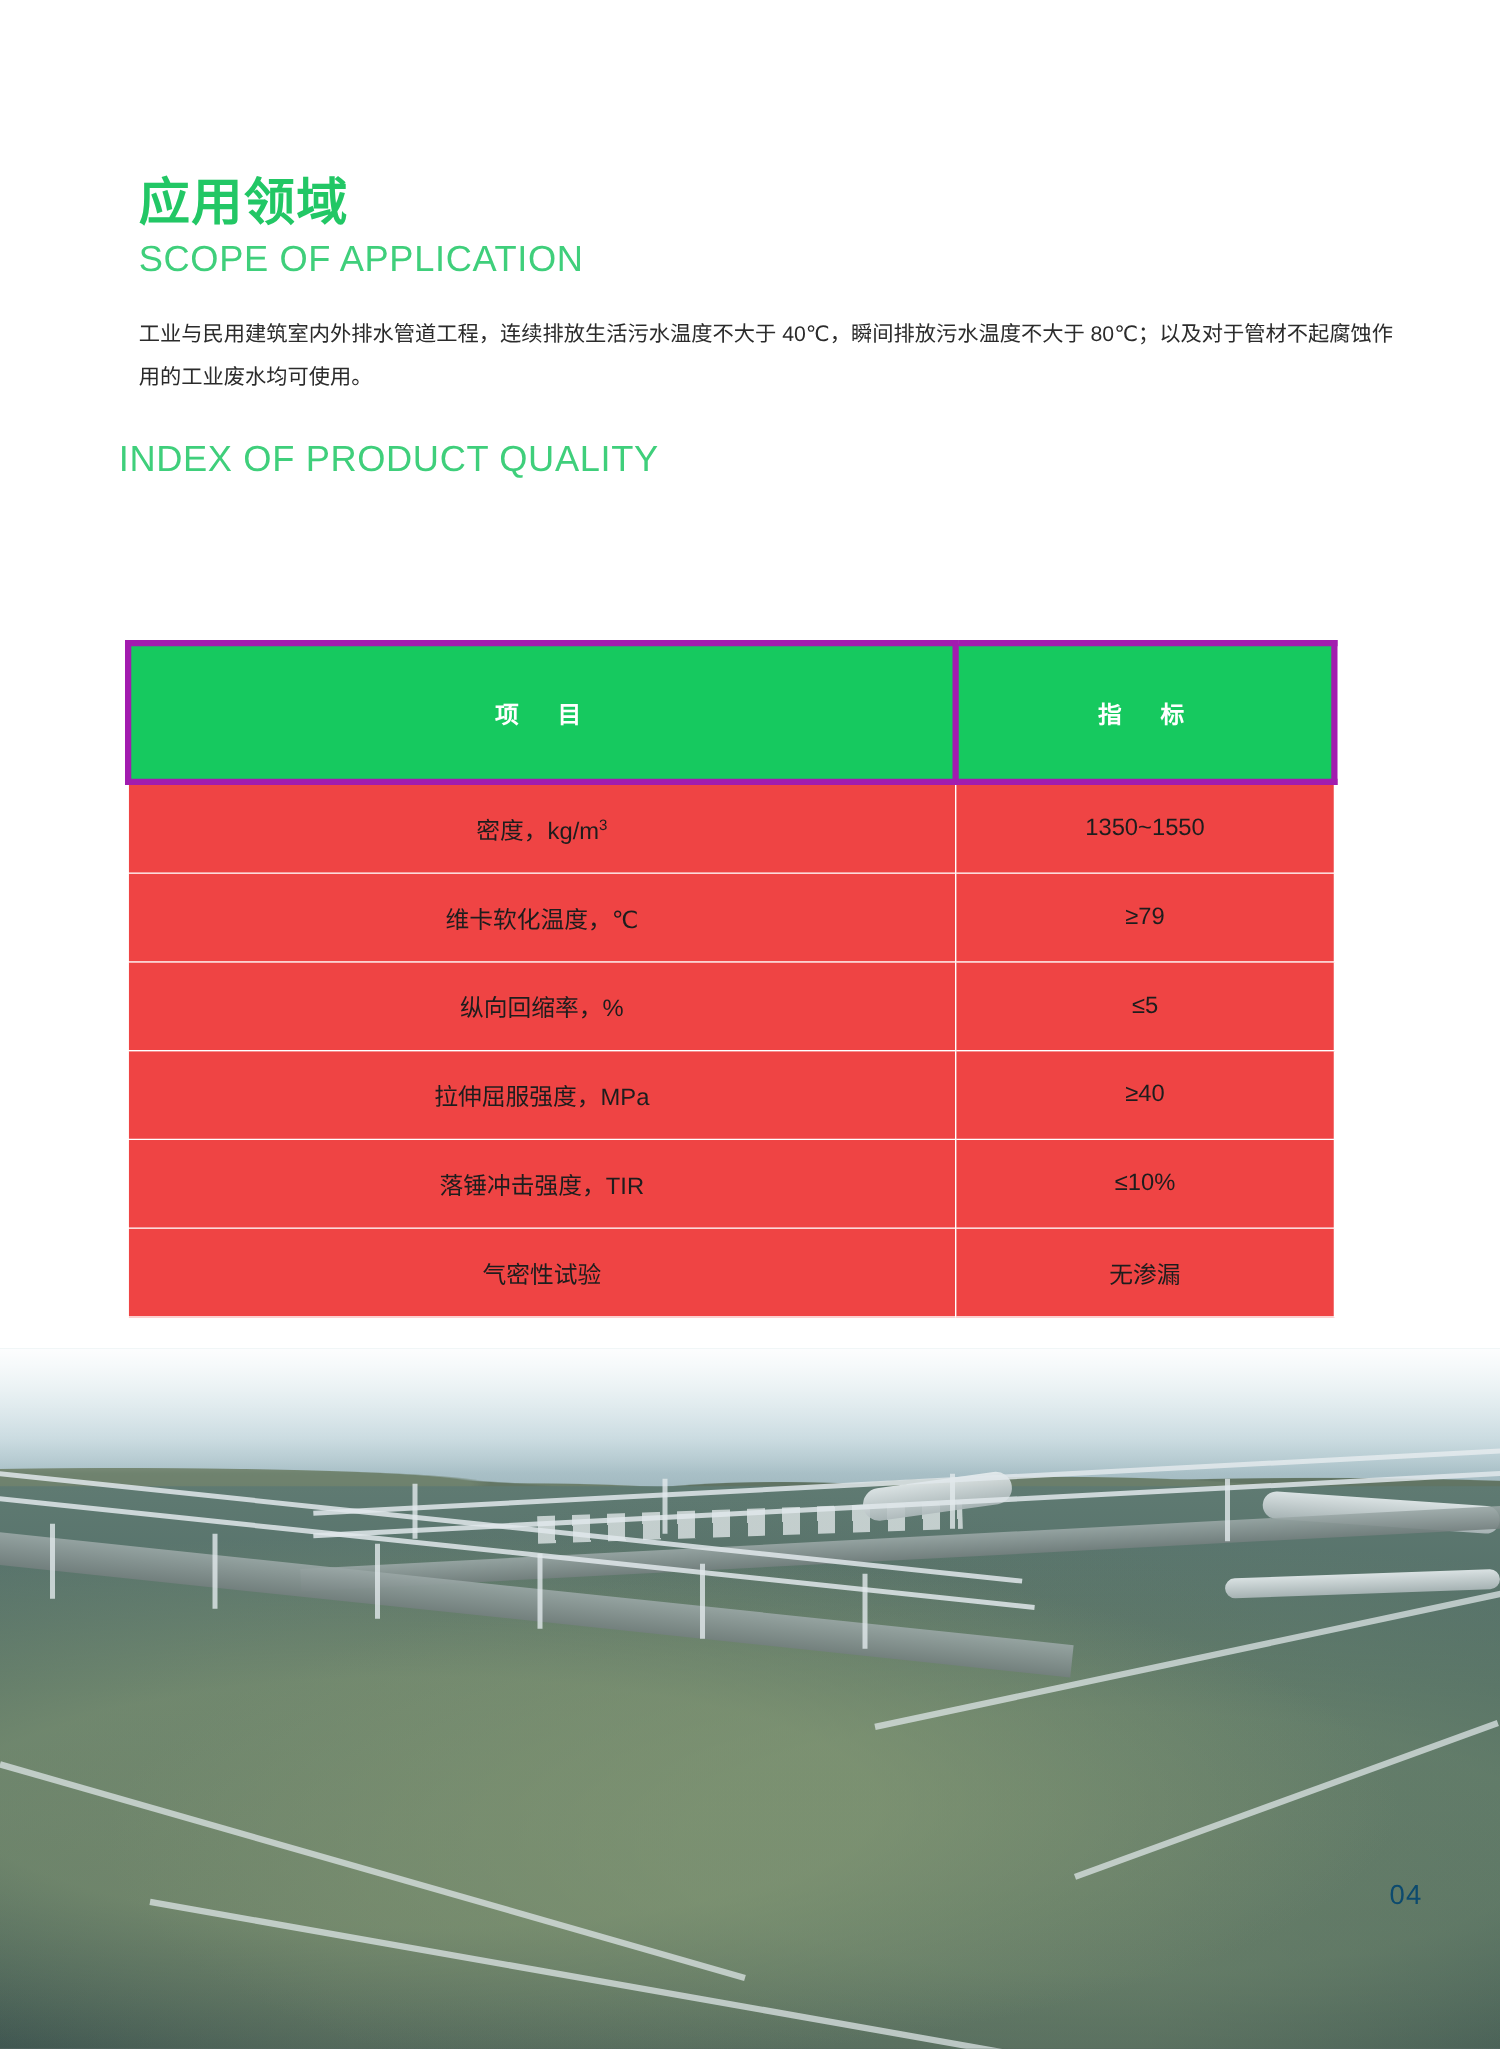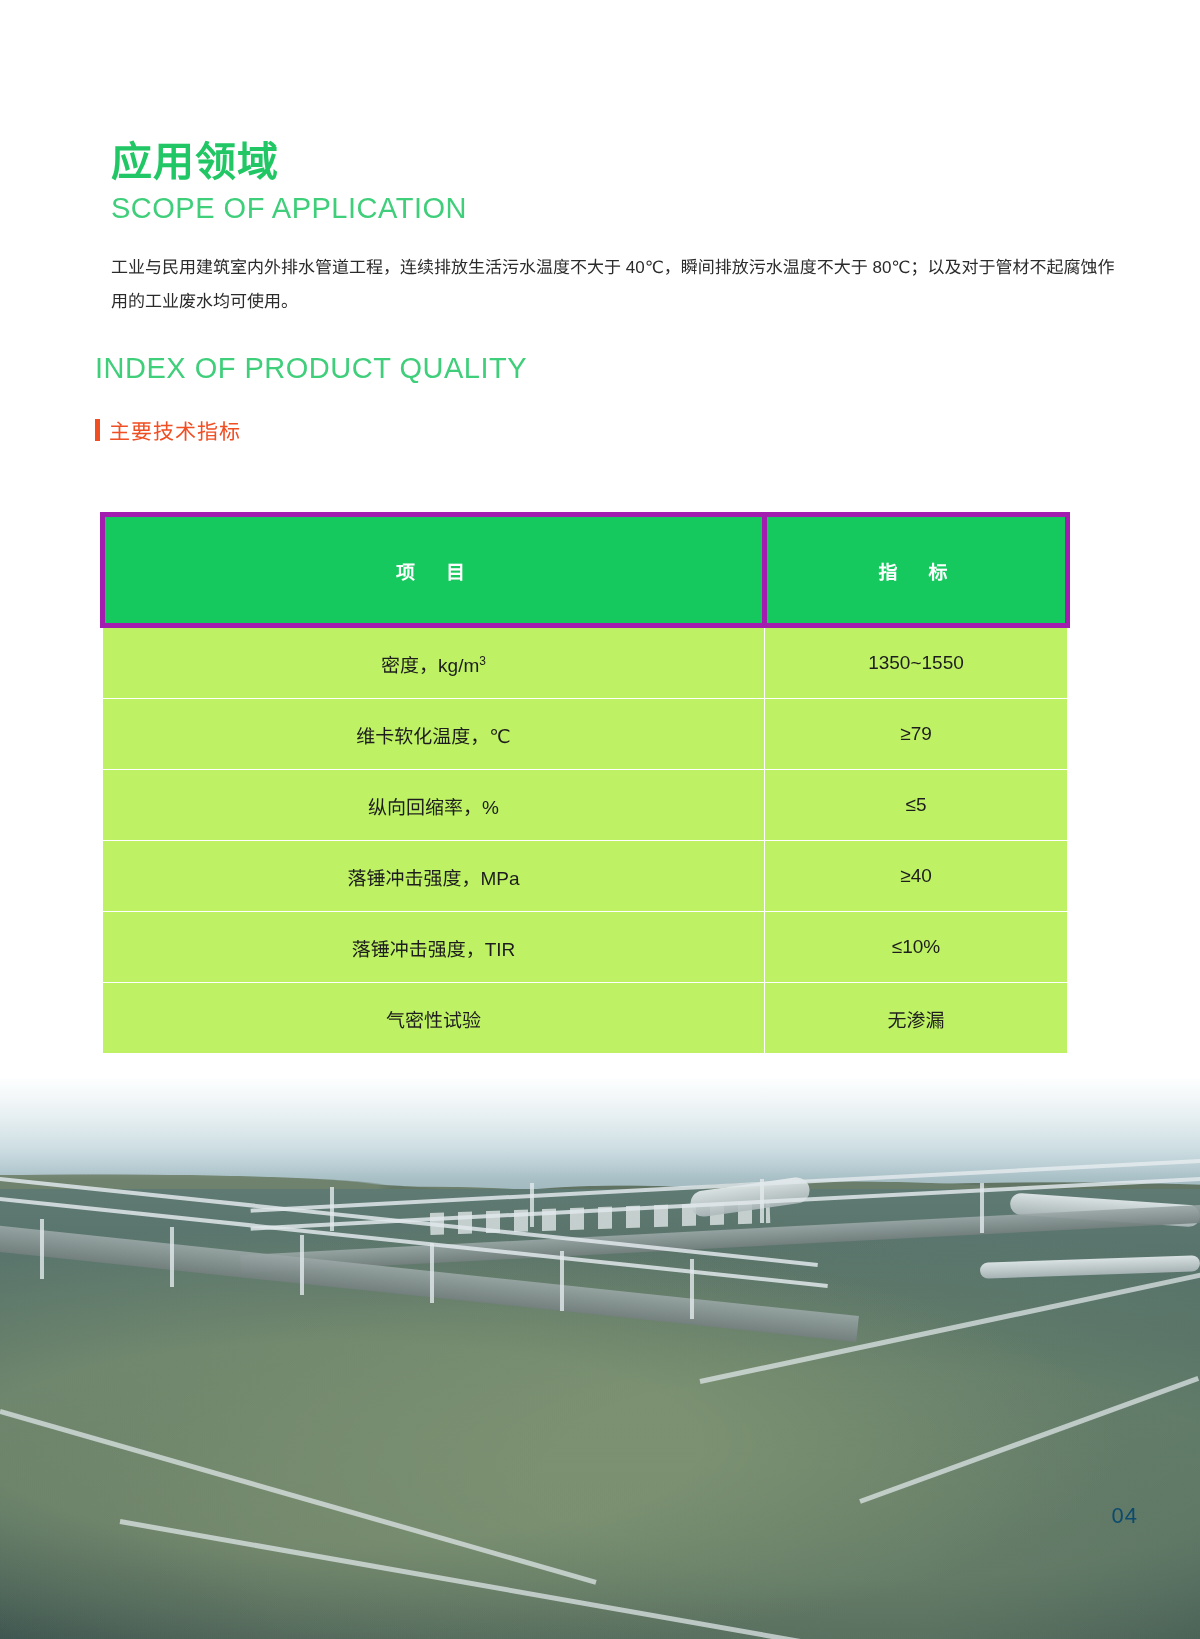--- a/index.html
+++ b/index.html
@@ -169,21 +169,21 @@
   table.spec th {
     background: #16c95f;
     color: #ffffff;
     font-size: 19px;
     font-weight: bold;
     letter-spacing: 6px;
     height: 104px;
     border: 5px solid #a21caf;
   }
   table.spec td {
-    background: #bef264;
+    background: #ef4444;
     color: #1d1d1d;
     font-size: 19px;
     text-align: center;
     height: 68px;
     border: 1px solid #ffffff;
   }
   table.spec td.val {
     font-size: 19px;
   }
   table.spec col.c1 { width: 662px; }
@@ -234,24 +234,20 @@
 <div class="photo-veil"></div>
 
 <div class="block-scope">
   <h1 class="sec-title-cn">应用领域</h1>
   <h2 class="sec-title-en">SCOPE OF APPLICATION</h2>
   <p class="body-text">工业与民用建筑室内外排水管道工程，连续排放生活污水温度不大于 40℃，瞬间排放污水温度不大于 80℃；以及对于管材不起腐蚀作用的工业废水均可使用。</p>
 </div>
 
 <div class="block-index">
   <h2 class="sec-title-en">INDEX OF PRODUCT QUALITY</h2>
-  <div class="subhead">
-    <span class="bar"></span>
-    <span class="txt">主要技术指标</span>
-  </div>
 </div>
 
 <div class="tbl-wrap">
   <table class="spec">
     <colgroup>
         <col class="c1">
         <col class="c2">
       </colgroup>
     <thead>
       <tr>
@@ -266,21 +262,21 @@
       </tr>
       <tr>
         <td>维卡软化温度，℃</td>
         <td class="val">≥79</td>
       </tr>
       <tr>
         <td>纵向回缩率，%</td>
         <td class="val">≤5</td>
       </tr>
       <tr>
-        <td>落锤冲击强度，MPa</td>
+        <td>拉伸屈服强度，MPa</td>
         <td class="val">≥40</td>
       </tr>
       <tr>
         <td>落锤冲击强度，TIR</td>
         <td class="val">≤10%</td>
       </tr>
       <tr>
         <td>气密性试验</td>
         <td class="val">无渗漏</td>
       </tr>

